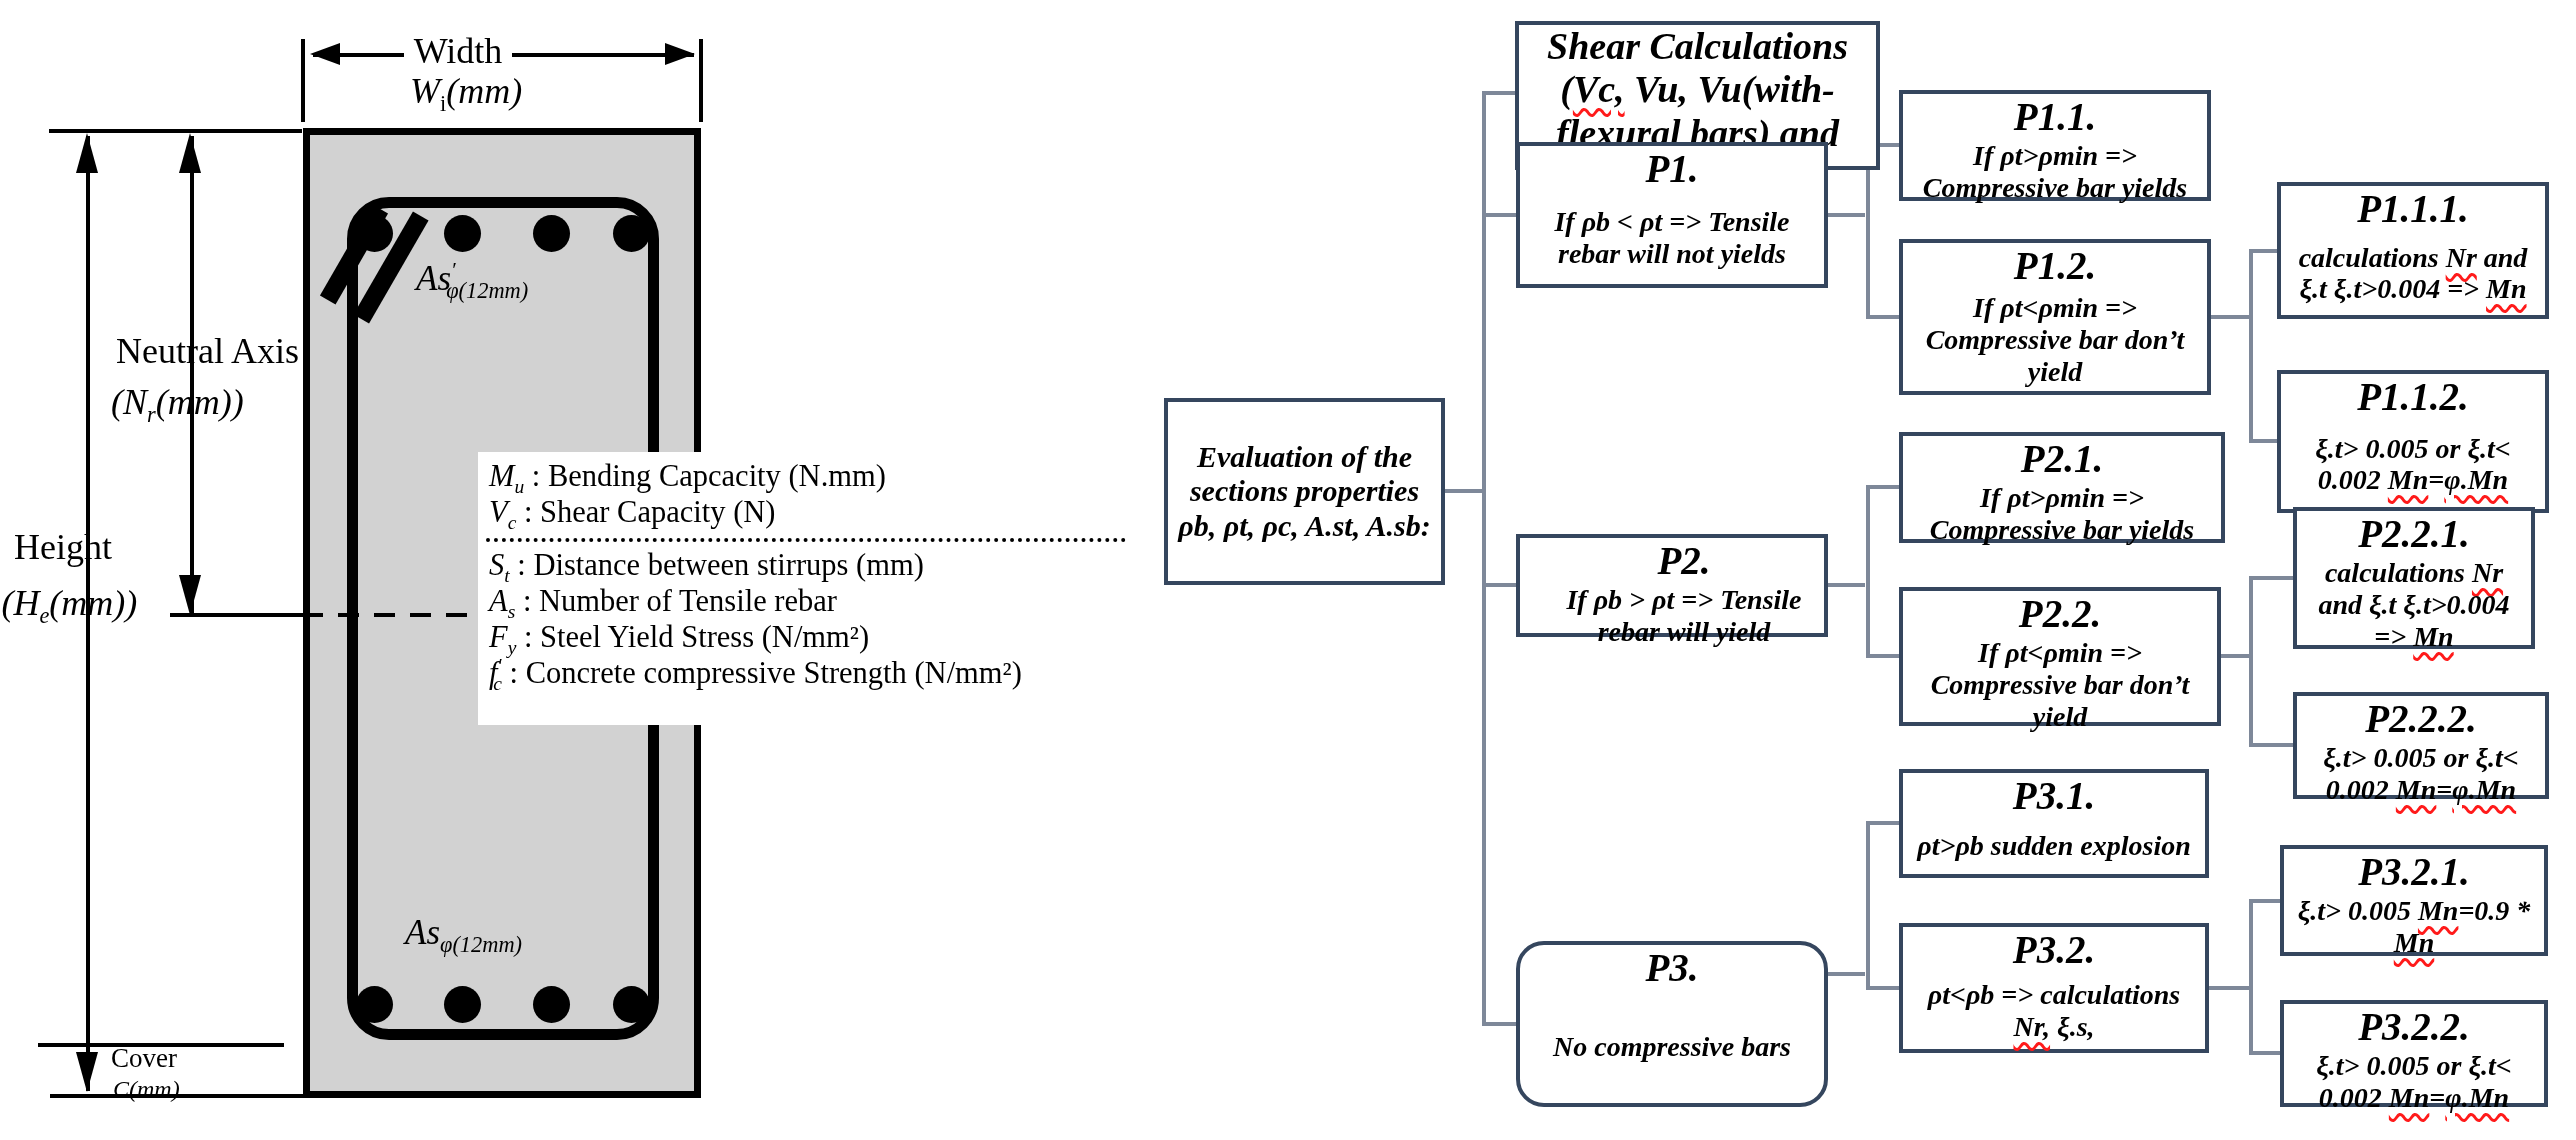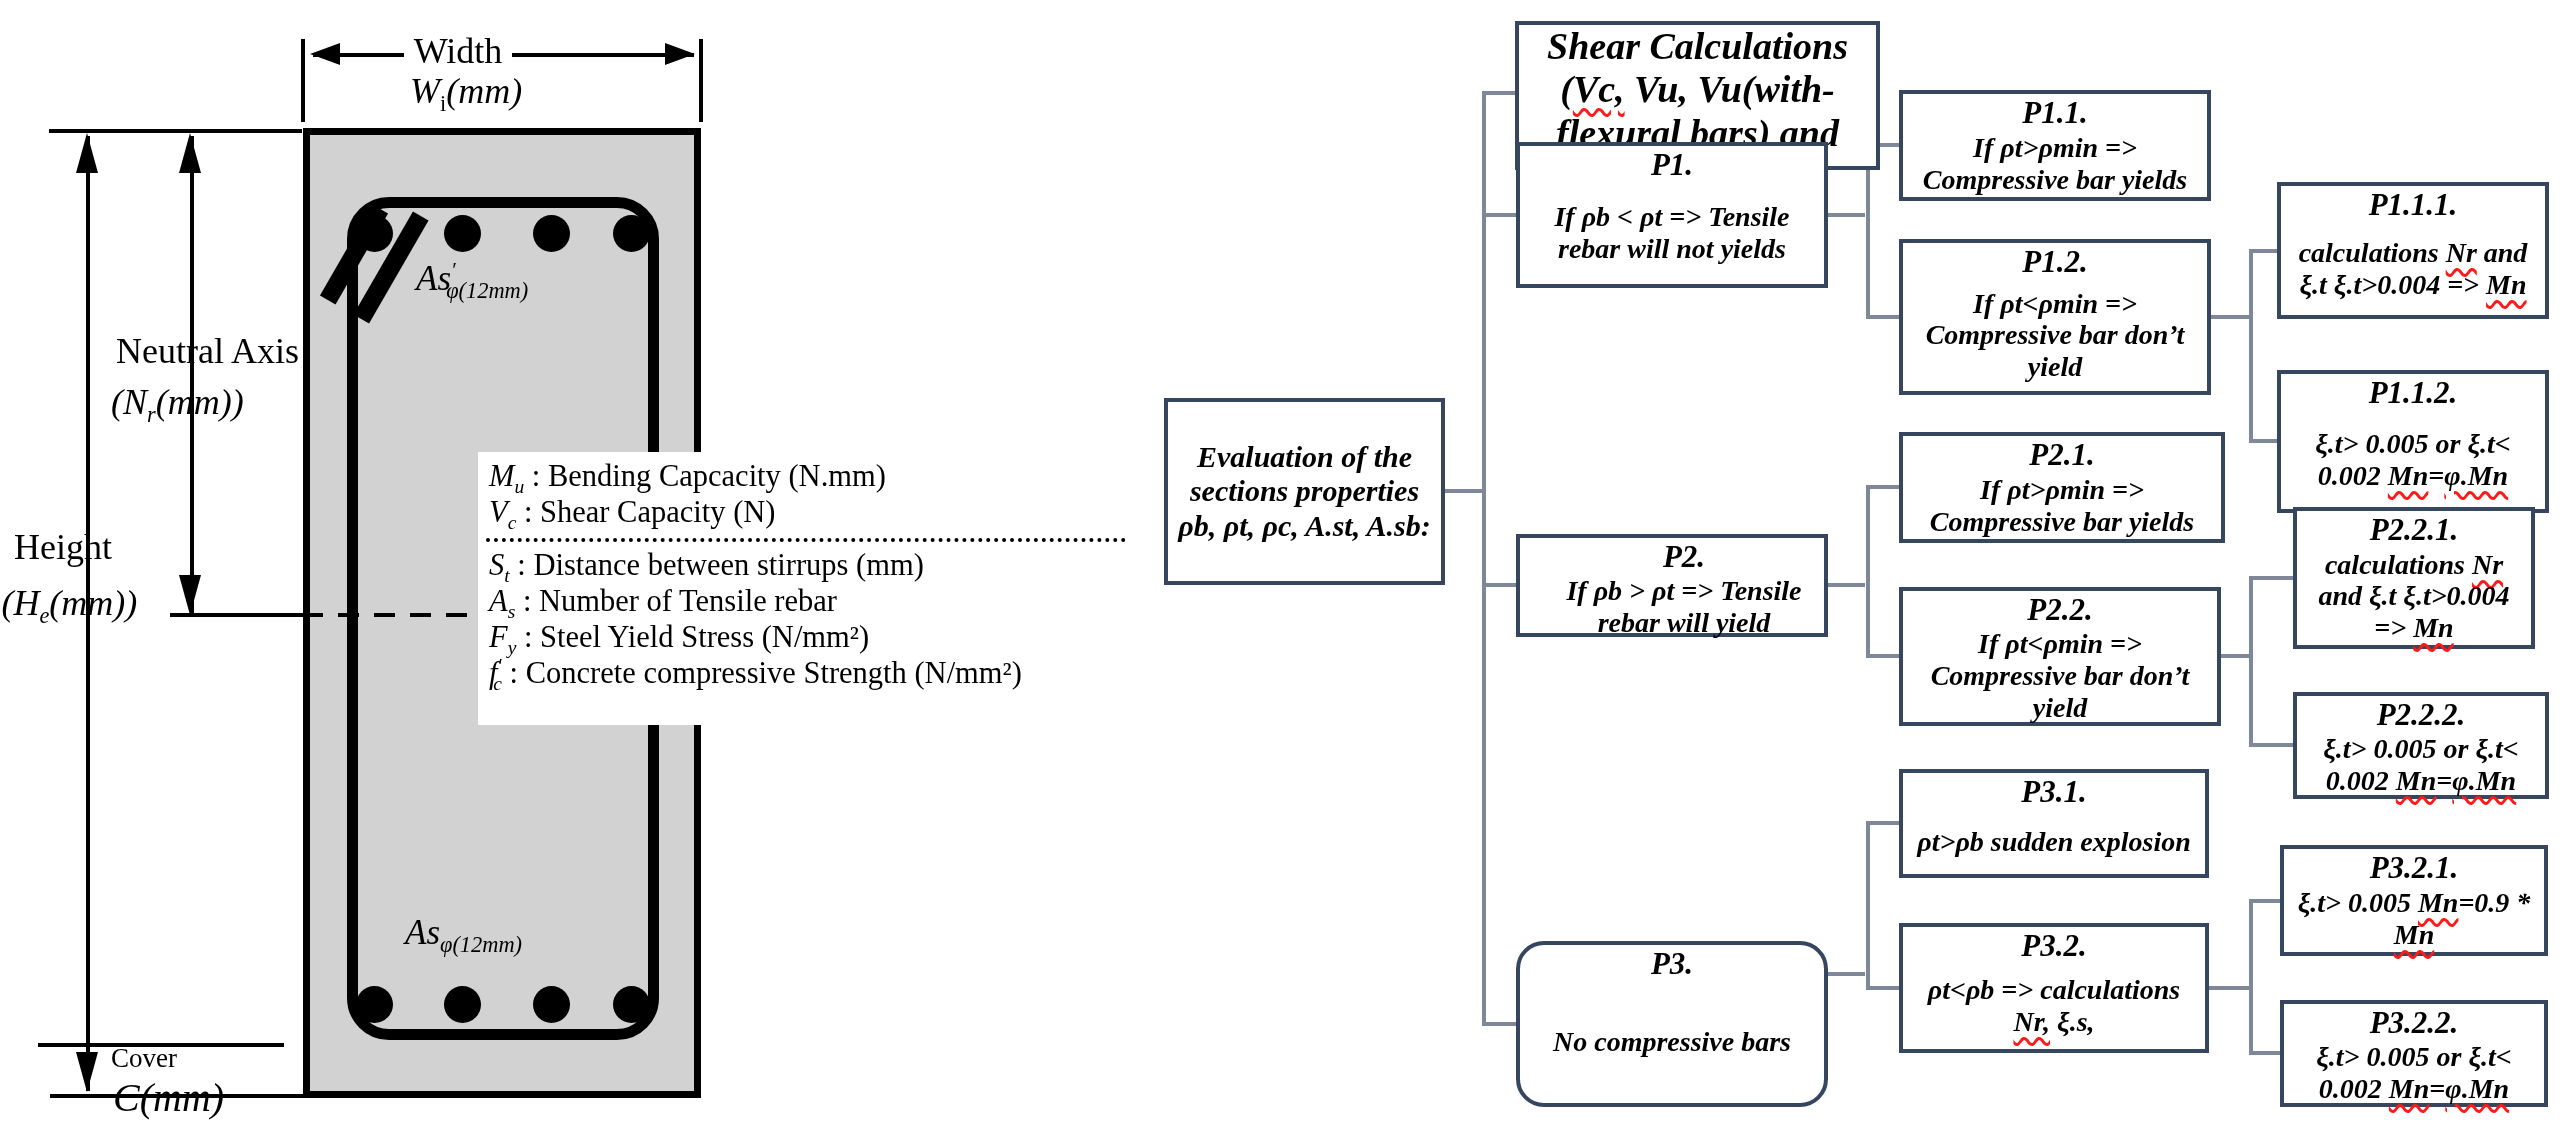--- a/index.html
+++ b/index.html
@@ -32,21 +32,21 @@
   .lrow{white-space:nowrap;height:36px;}
   .lrow .sym{font-style:italic;}
   .lrow sub{font-size:0.64em;}
   .lrow sup{font-size:0.6em;}
   .ldivider{border-top:4.2px dotted #000;margin:7px 2.8px 5.5px -2.8px;}
 
   
   .fnode{position:absolute;background:#fff;border:4.9px solid #35465e;box-sizing:border-box;
          display:flex;flex-direction:column;align-items:center;z-index:5;
          font-style:italic;font-weight:700;font-size:28px;line-height:1.14;text-align:center;}
-  .ntitle{font-size:31px;margin-top:1.4px;}
+  .ntitle{font-size:39px;margin-top:1.4px;}
   .ntitle:empty{display:none;}
   .nbody{margin:auto 0;padding:0 5.5px;}
   .sq{text-decoration:underline;text-decoration-style:wavy;text-decoration-color:#ff1a1a;
       text-decoration-thickness:2.8px;text-underline-offset:6.2px;}
   .conn{position:absolute;background:#7e8899;z-index:1;}
 </style>
 </head>
 <body>
 
 <div class="canvas">
@@ -103,21 +103,21 @@
     </div>
     <div class="dlabel" style="left:14px;top:529px;">
       <span>Height</span>
     </div>
     <div class="dlabel mathsym" style="left:1.4px;top:585px;">
       <i>(H</i><sub>e</sub><i>(mm))</i>
     </div>
     <div class="dlabel" style="left:111px;top:1044px;font-size:27px;">
       <span>Cover</span>
     </div>
-    <div class="dlabel mathsym" style="left:113px;top:1077px;font-size:40px;">
+    <div class="dlabel mathsym" style="left:113px;top:1077px;font-size:24px;">
       <i>C</i><sub></sub><i>(mm)</i>
     </div>
 
     <div class="rebar-label" style="left:416px;top:258px;">
       <span>As</span><sup>′</sup><sub class="tuck">φ(12mm)</sub>
     </div>
     <div class="rebar-label" style="left:405px;top:912px;">
       <span>As</span><sup></sup><sub>φ(12mm)</sub>
     </div>
 

